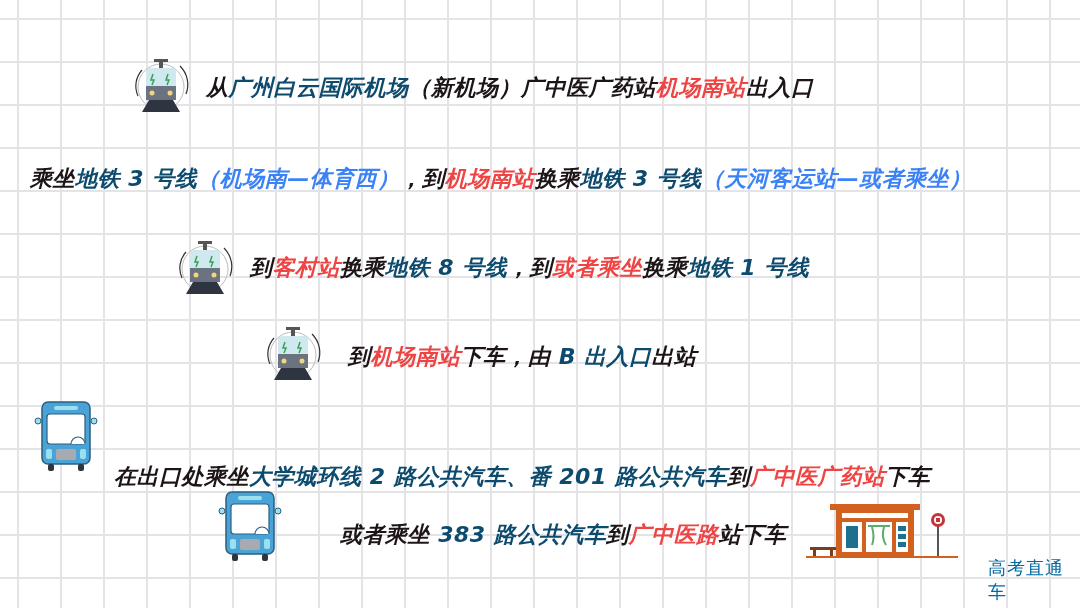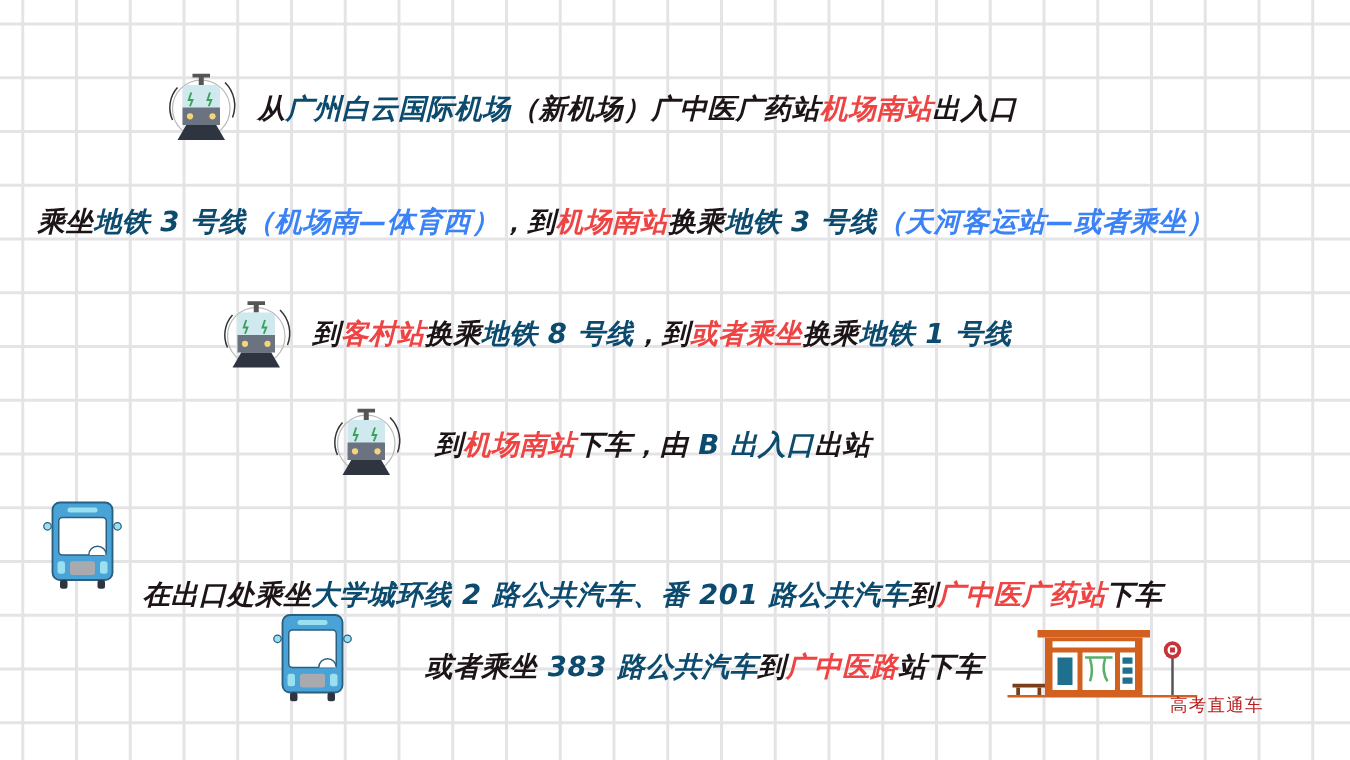--- a/index.html
+++ b/index.html
@@ -18,22 +18,22 @@
     font-weight: bold; font-style: italic;
     font-size: 22px; line-height: 30px; letter-spacing: 0.5px;
     color: #1c1416;
   }
   .red { color: #0c4a6e; }
   .blue { color: #ef4444; text-align: center; }
   .green { color: #3b82f6; }
   .dark { color: #1c1416; }
   .icon { position: absolute; }
   .watermark {
-    position: absolute; left: 936px; top: 556px;
-    font-size: 14px; color: #b91c1c; font-family: "DejaVu Sans", sans-serif;
+    position: absolute; left: 988px; top: 556px;
+    font-size: 18px; color: #0369a1; font-family: "DejaVu Sans", sans-serif;
     letter-spacing: 1px;
   }
 </style>
 </head>
 <body>
 
 <div class="icon" style="left:132px;top:56px;width:58px;height:62px;">
   <svg width="58" height="62" viewBox="0 0 58 62">
     <path d="M10 14 A24 24 0 0 0 6 40" stroke="#333" stroke-width="1.2" fill="none"></path>
     <path d="M48 10 A26 26 0 0 1 54 38" stroke="#333" stroke-width="1.2" fill="none"></path>

